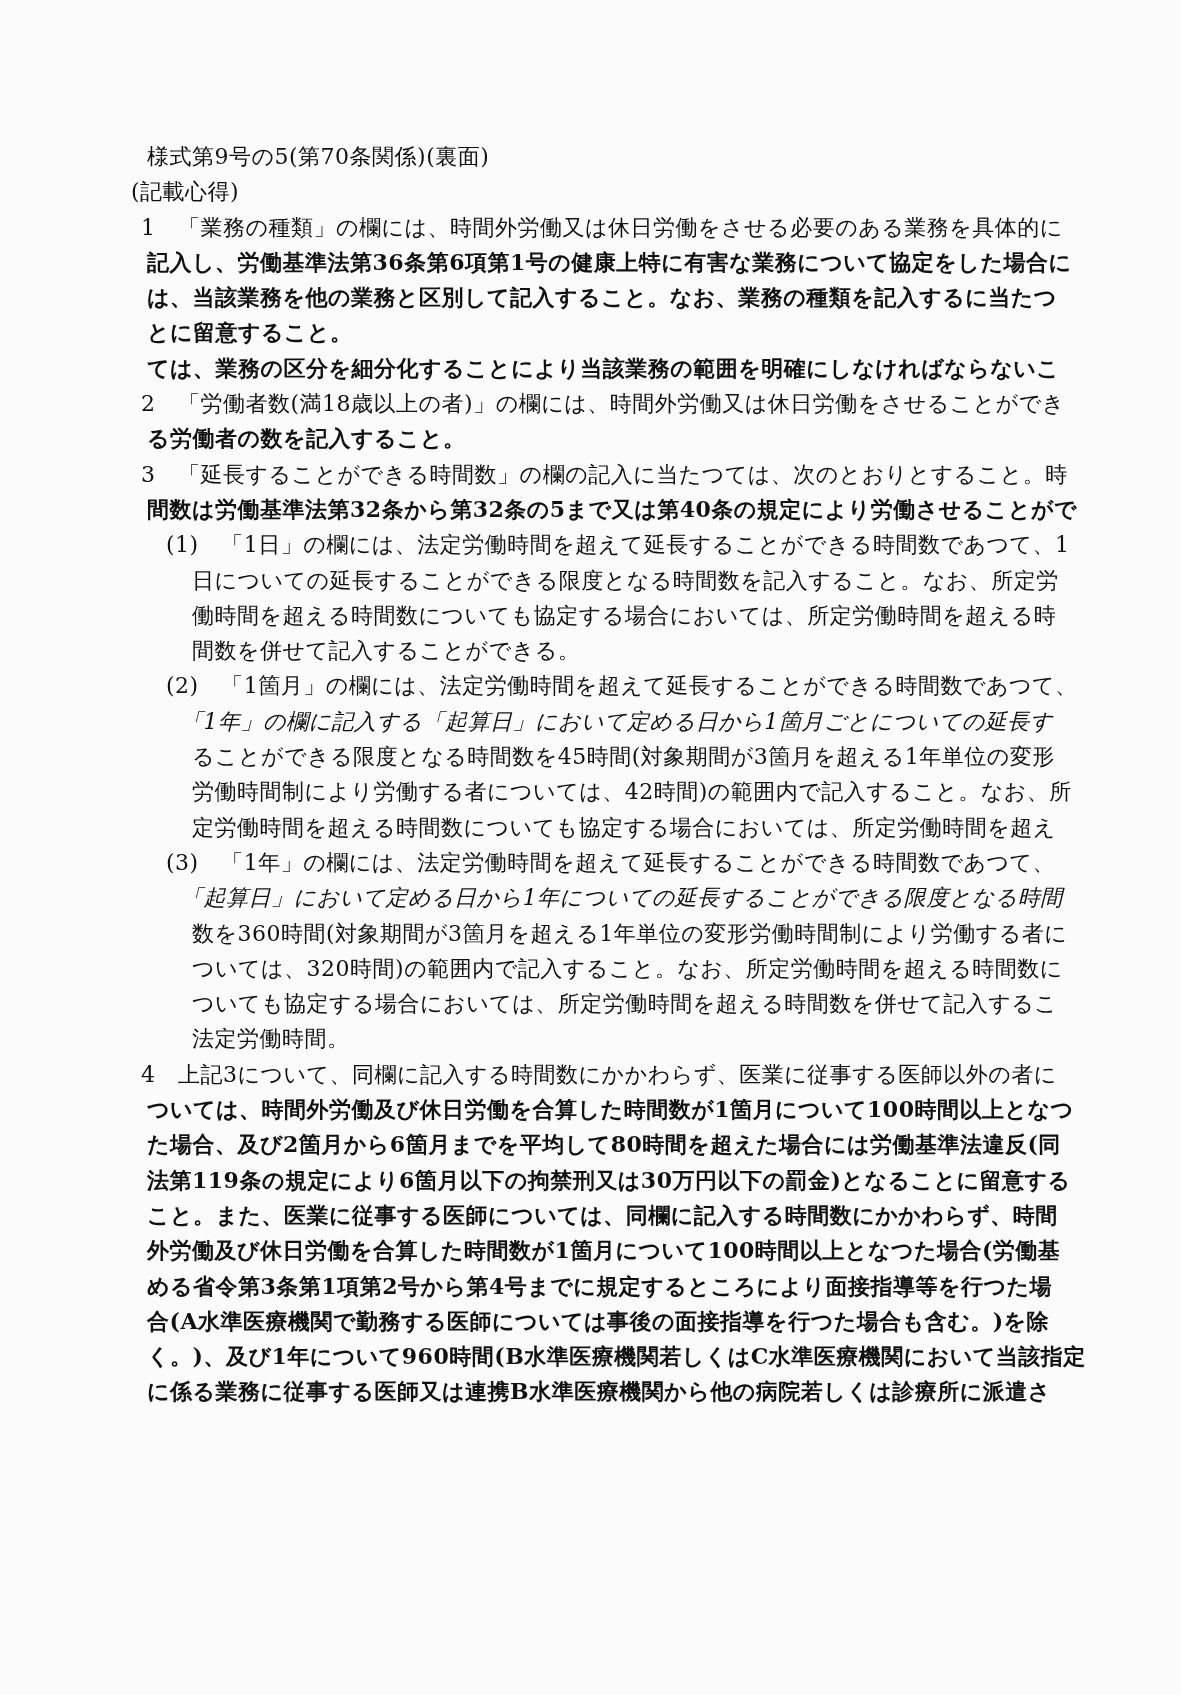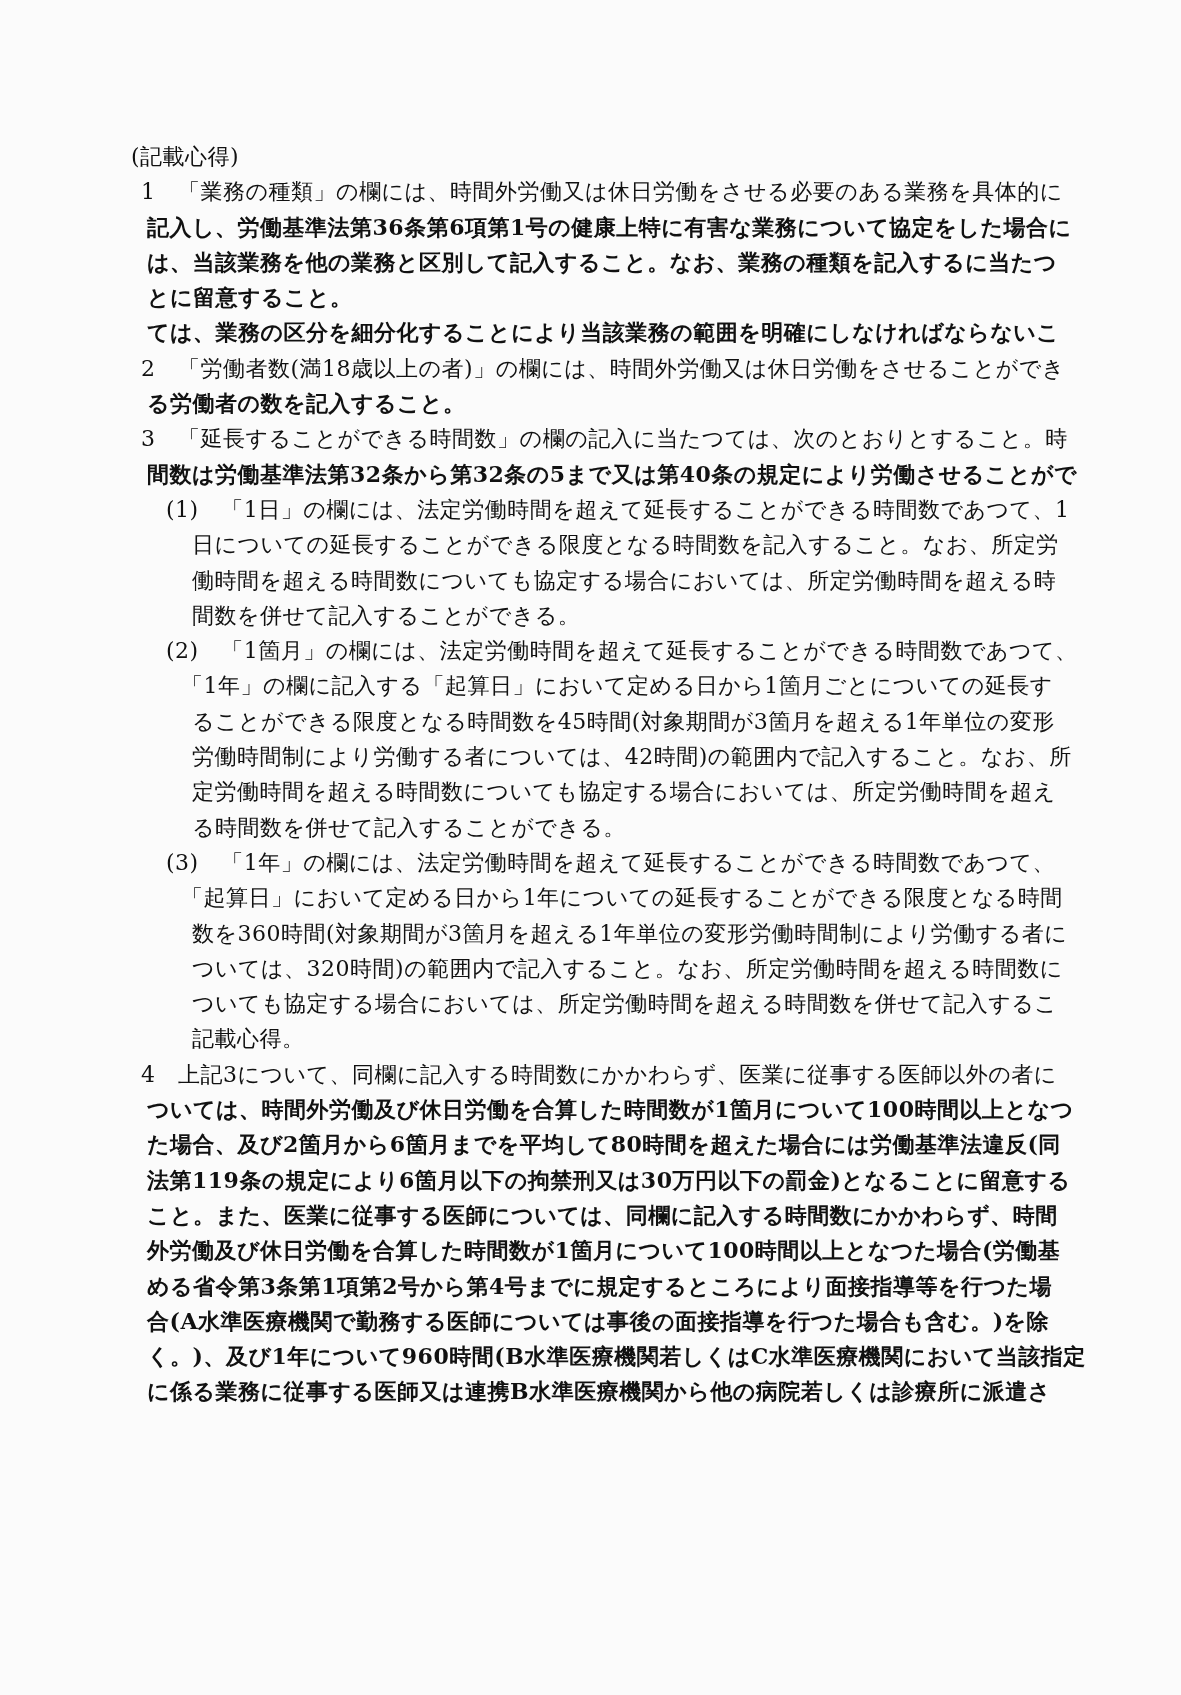--- a/index.html
+++ b/index.html
@@ -28,52 +28,52 @@
     height: 35.3px;
     letter-spacing: 0.5px;
   }
   
   .h1   { padding-left: 6px; }    
   .h2   { margin-left: -10px; }   
   .item { padding-left: 0; }      
   .cont { padding-left: 6px; font-weight: bold; }    
   .sub  { padding-left: 25px; }   
   .subc { padding-left: 51px; }   
-  .subc-b { padding-left: 40px; } 
+  .subc-b { padding-left: 40px; font-style: italic; } 
 </style>
 </head>
 <body>
 
 <div class="page">
+  <div class="ln h1">様式第9号の5(第70条関係)(裏面)</div>
   <div class="ln h2">(記載心得)</div>
   <div class="ln item">1　「業務の種類」の欄には、時間外労働又は休日労働をさせる必要のある業務を具体的に</div>
   <div class="ln cont">記入し、労働基準法第36条第6項第1号の健康上特に有害な業務について協定をした場合に</div>
   <div class="ln cont">は、当該業務を他の業務と区別して記入すること。なお、業務の種類を記入するに当たつ</div>
   <div class="ln cont">とに留意すること。</div>
   <div class="ln cont">ては、業務の区分を細分化することにより当該業務の範囲を明確にしなければならないこ</div>
   <div class="ln item">2　「労働者数(満18歳以上の者)」の欄には、時間外労働又は休日労働をさせることができ</div>
   <div class="ln cont">る労働者の数を記入すること。</div>
   <div class="ln item">3　「延長することができる時間数」の欄の記入に当たつては、次のとおりとすること。時</div>
   <div class="ln cont">間数は労働基準法第32条から第32条の5まで又は第40条の規定により労働させることがで</div>
   <div class="ln sub">(1)　「1日」の欄には、法定労働時間を超えて延長することができる時間数であつて、1</div>
   <div class="ln subc">日についての延長することができる限度となる時間数を記入すること。なお、所定労</div>
   <div class="ln subc">働時間を超える時間数についても協定する場合においては、所定労働時間を超える時</div>
   <div class="ln subc">間数を併せて記入することができる。</div>
   <div class="ln sub">(2)　「1箇月」の欄には、法定労働時間を超えて延長することができる時間数であつて、</div>
   <div class="ln subc-b">「1年」の欄に記入する「起算日」において定める日から1箇月ごとについての延長す</div>
   <div class="ln subc">ることができる限度となる時間数を45時間(対象期間が3箇月を超える1年単位の変形</div>
   <div class="ln subc">労働時間制により労働する者については、42時間)の範囲内で記入すること。なお、所</div>
   <div class="ln subc">定労働時間を超える時間数についても協定する場合においては、所定労働時間を超え</div>
-  <div class="ln subc">る時間数を併せて記入することができる。</div>
   <div class="ln sub">(3)　「1年」の欄には、法定労働時間を超えて延長することができる時間数であつて、</div>
   <div class="ln subc-b">「起算日」において定める日から1年についての延長することができる限度となる時間</div>
   <div class="ln subc">数を360時間(対象期間が3箇月を超える1年単位の変形労働時間制により労働する者に</div>
   <div class="ln subc">ついては、320時間)の範囲内で記入すること。なお、所定労働時間を超える時間数に</div>
   <div class="ln subc">ついても協定する場合においては、所定労働時間を超える時間数を併せて記入するこ</div>
-  <div class="ln subc">記載心得。</div>
+  <div class="ln subc">法定労働時間。</div>
   <div class="ln item">4　上記3について、同欄に記入する時間数にかかわらず、医業に従事する医師以外の者に</div>
   <div class="ln cont">ついては、時間外労働及び休日労働を合算した時間数が1箇月について100時間以上となつ</div>
   <div class="ln cont">た場合、及び2箇月から6箇月までを平均して80時間を超えた場合には労働基準法違反(同</div>
   <div class="ln cont">法第119条の規定により6箇月以下の拘禁刑又は30万円以下の罰金)となることに留意する</div>
   <div class="ln cont">こと。また、医業に従事する医師については、同欄に記入する時間数にかかわらず、時間</div>
   <div class="ln cont">外労働及び休日労働を合算した時間数が1箇月について100時間以上となつた場合(労働基</div>
   <div class="ln cont">める省令第3条第1項第2号から第4号までに規定するところにより面接指導等を行つた場</div>
   <div class="ln cont">合(A水準医療機関で勤務する医師については事後の面接指導を行つた場合も含む。)を除</div>
   <div class="ln cont">く。)、及び1年について960時間(B水準医療機関若しくはC水準医療機関において当該指定</div>
   <div class="ln cont">に係る業務に従事する医師又は連携B水準医療機関から他の病院若しくは診療所に派遣さ</div>

